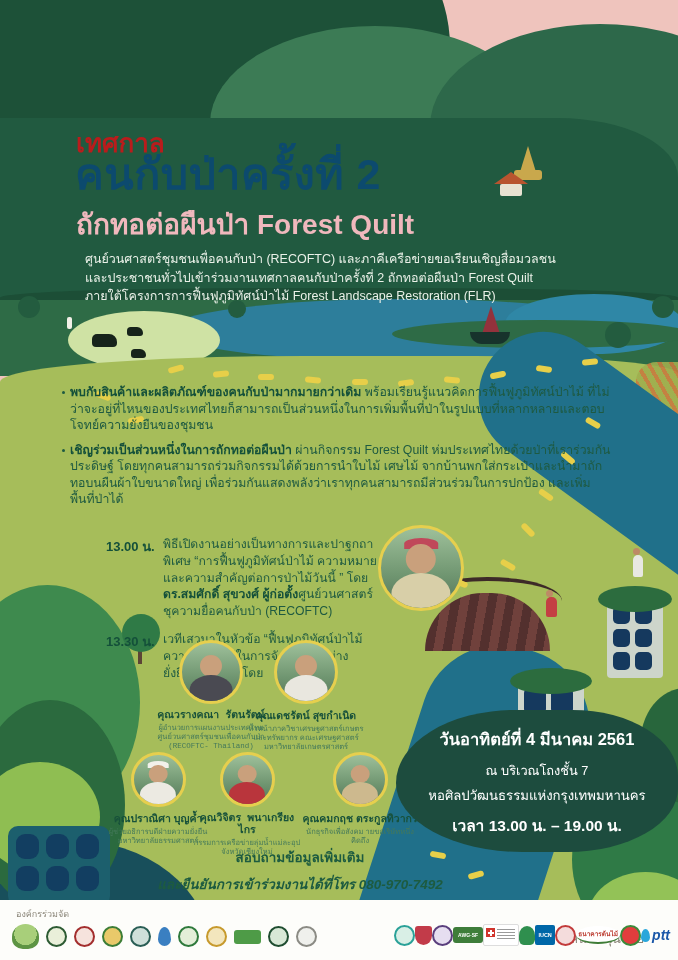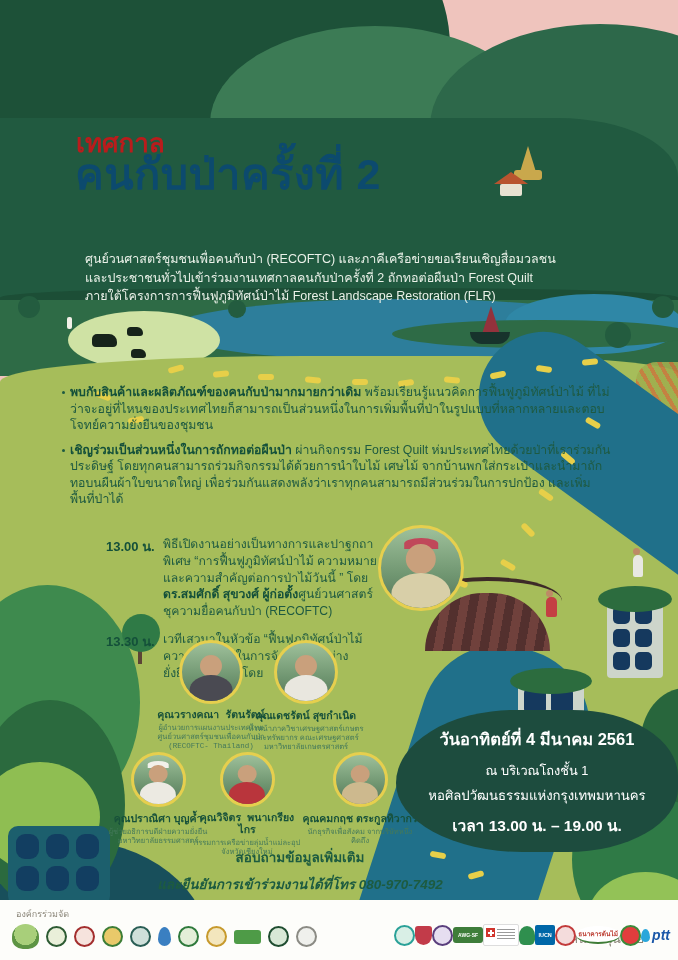--- a/index.html
+++ b/index.html
@@ -220,20 +220,21 @@
   <div class="abs leaf" style="left:560px;top:455px;transform:rotate(40deg);"></div>
   <div class="abs leaf" style="left:538px;top:492px;transform:rotate(35deg);"></div>
   <div class="abs leaf" style="left:520px;top:527px;transform:rotate(45deg);"></div>
   <div class="abs leaf" style="left:500px;top:562px;transform:rotate(30deg);"></div>
   <div class="abs leaf" style="left:452px;top:580px;transform:rotate(20deg);"></div>
   <div class="abs leaf" style="left:430px;top:852px;transform:rotate(10deg);"></div>
   <div class="abs leaf" style="left:468px;top:872px;transform:rotate(-15deg);"></div>
 
   <div class="abs pretitle">เทศกาล</div>
   <div class="abs title">คนกับป่าครั้งที่ 2</div>
+  <div class="abs subtitle">ถักทอต่อผืนป่า Forest Quilt</div>
   <div class="abs intro">
     <span>ศูนย์วนศาสตร์ชุมชนเพื่อคนกับป่า (RECOFTC)  และภาคีเครือข่ายขอเรียนเชิญสื่อมวลชน</span><br>
     <span>และประชาชนทั่วไปเข้าร่วมงานเทศกาลคนกับป่าครั้งที่ 2  ถักทอต่อผืนป่า Forest Quilt</span><br>
     <span>ภายใต้โครงการการฟื้นฟูภูมิทัศน์ป่าไม้ Forest Landscape Restoration (FLR)</span>
   </div>
 
   <div class="abs bullets">
     <div class="bullet">
       <b>พบกับสินค้าและผลิตภัณฑ์ของคนกับป่ามากมายกว่าเดิม</b><span> พร้อมเรียนรู้แนวคิดการฟื้นฟูภูมิทัศน์ป่าไม้ ที่ไม่ว่าจะอยู่ที่ไหนของประเทศไทยก็สามารถเป็นส่วนหนึ่งในการเพิ่มพื้นที่ป่าในรูปแบบที่หลากหลายและตอบโจทย์ความยั่งยืนของชุมชน</span>
     </div>
@@ -296,26 +297,26 @@
     </div>
     <div class="sp-name">คุณวิจิตร พนาเกรียงไกร</div>
     <div class="sp-role">กรรมการเครือข่ายลุ่มน้ำแม่ละอุป จังหวัดเชียงใหม่</div>
   </div>
   <div class="speaker" style="left:300px;top:752px;width:120px;">
     <div class="photo ph" style="position:relative;width:55px;height:55px;">
       <span class="face"></span>
       <span class="torso" style="background:#cdb98e;"></span>
     </div>
     <div class="sp-name">คุณคมกฤช ตระกูลทิวากร</div>
-    <div class="sp-role">นักธุรกิจเพื่อสังคม จากบริษัทหนึ่งคิดถึง</div>
+    <div class="sp-role">นักธุรกิจเพื่อสังคม ายขอเริษัทหนึ่งคิดถึง</div>
   </div>
 
   <div class="abs date-blob">
     <div class="d1">วันอาทิตย์ที่ 4 มีนาคม 2561</div>
-    <div class="d2">ณ บริเวณโถงชั้น 1</div>
+    <div class="d2">ณ บริเวณโถงชั้น 7</div>
     <div class="d3">หอศิลปวัฒนธรรมแห่งกรุงเทพมหานคร</div>
     <div class="d4">เวลา 13.00 น. – 19.00 น.</div>
   </div>
 
   <div class="abs contact">
     <div class="c1">สอบถามข้อมูลเพิ่มเติม</div>
     <div class="c2">และยืนยันการเข้าร่วมงานได้ที่โทร 080-970-7492</div>
   </div>
 
   <div class="abs footer">

